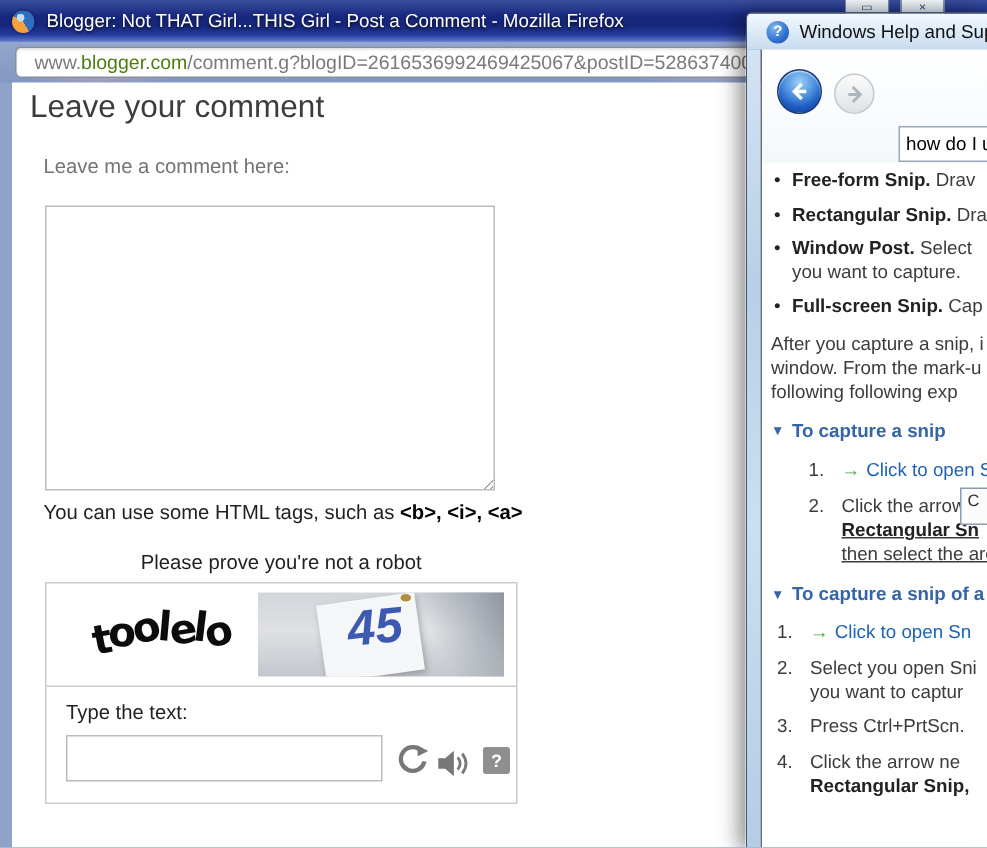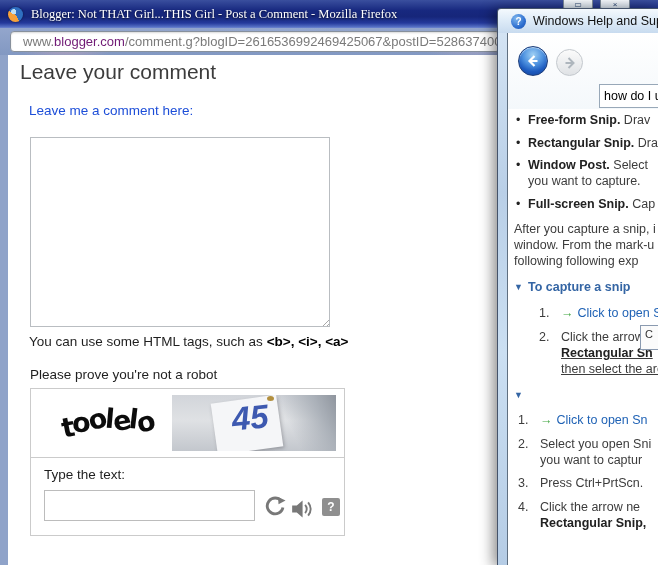--- a/index.html
+++ b/index.html
@@ -15,61 +15,61 @@
     background:linear-gradient(180deg,#3a4f9e 0%,#17287f 38%,#16267a 60%,#24399b 82%,#5570c4 96%,#7288d0 100%);
     display:flex; align-items:center; padding-left:8px; overflow:hidden;
   }
   .firefox-icon {
     width:15px; height:15px; border-radius:50%; flex:0 0 auto;
     background:
       radial-gradient(circle at 38% 32%, #bfe0f4 0 18%, transparent 20%),
       conic-gradient(from 150deg, #f6a13a 0 150deg, #2f6fc0 150deg 360deg);
     box-shadow:0 0 2px rgba(0,0,0,.6);
   }
-  .ff-title { color:#fff; font-size:12.5px; margin-left:8px; white-space:nowrap; text-shadow:0 1px 2px rgba(0,0,0,.7);font-family:Liberation Serif, serif; }
+  .ff-title { color:#fff; font-size:12.5px; margin-left:8px; white-space:nowrap; text-shadow:0 1px 2px rgba(0,0,0,.7); }
   .cap-btn {
     position:absolute; top:0; width:30px; height:10px;
     background:linear-gradient(#f4f7fa,#cfd9e4); border:1px solid #7a8898; border-top:none;
     border-radius:0 0 3px 3px; color:#26406a; font-size:8px; line-height:9px; text-align:center; overflow:hidden;
   }
   .ff-navbar {
     position:absolute; left:0; top:28px; width:658px; height:27px;
     background:
       radial-gradient(70px 20px at 10% 70%, rgba(228,168,178,.55), transparent 70%),
       radial-gradient(90px 22px at 42% 30%, rgba(150,172,214,.6), transparent 70%),
       radial-gradient(80px 20px at 72% 65%, rgba(210,172,188,.5), transparent 70%),
       linear-gradient(180deg,#93a6cc,#8298c2);
   }
   .url-field {
     position:absolute; left:10px; top:3px; width:490px; height:21px;
     background:#fff; border:1px solid #87909c; border-radius:4px;
     display:flex; align-items:center; padding:0 6px; overflow:hidden;
     box-shadow:inset 0 1px 2px rgba(0,0,0,.15);
   }
   .url-text { font-size:13px; white-space:nowrap; margin-left:6px; }
-  .url-gray { color:#7a7a7a; } .url-domain { color:#701a75; }
+  .url-gray { color:#7a7a7a; } .url-domain { color:#4d7c0f; }
   .ff-content {
     position:absolute; left:8px; top:55px; width:650px; bottom:0;
     background:#ffffff; overflow:hidden;
   }
   .page-heading { position:absolute; left:12px; top:5px; font-size:21px; color:#3c3c3c; }
-  .comment-label { position:absolute; left:21px; top:48px; font-size:13.5px; color:#1d4ed8; }
+  .comment-label { position:absolute; left:21px; top:48px; font-size:13.5px; color:#737373; }
   .comment-box {
     position:absolute; left:22px; top:82px; width:300px; height:190px;
     border:1px solid #b9bdc1; resize:none; outline:none; background:#fff;
     font-family:"Liberation Sans",sans-serif;
   }
   .resize-grip {
     position:absolute; left:312px; top:262px; width:9px; height:9px;
     background:repeating-linear-gradient(135deg, transparent 0 2px, #a8a8a8 2px 3px);
     clip-path:polygon(100% 0, 100% 100%, 0 100%);
   }
   .html-note { position:absolute; left:21px; top:279px; font-size:13.5px; color:#1f1f1f; white-space:nowrap; }
   .html-note b { color:#000; }
-  .captcha-prompt { position:absolute; left:22px; top:312px; width:315px; text-align:left; font-size:13.5px; color:#1f1f1f; }
+  .captcha-prompt { position:absolute; left:22px; top:312px; width:315px; text-align:center; font-size:13.5px; color:#1f1f1f; }
   .captcha-box {
     position:absolute; left:22px; top:333px; width:315px; height:148px;
     border:1px solid #cbcbcb; background:#fff;
   }
   .captcha-word {
     position:absolute; left:20px; top:6px; width:112px; height:52px;
     display:flex; align-items:center; justify-content:center;
     font-family:"DejaVu Sans",sans-serif; font-weight:bold; font-size:27px; color:#0c0c0c;
     transform:rotate(-4deg); letter-spacing:-2px;
   }
@@ -286,20 +286,21 @@
         <div class="step-line ind1 mt9"><span class="num">1.</span><span class="green-arrow">→</span><span class="help-link">Click to open Sn</span></div>
 
         <div class="mt8">
           <div class="step-line ind1"><span class="num">2.</span><span>Click the arrow </span></div>
           <div class="step-line ind1c"><b>Rectangular Sn</b></div>
           <div class="step-line ind1c">then select the area</div>
         </div>
 
         <div class="hw-header mt11">
           <span class="collapse-tri">▼</span>
+          <span>To capture a snip of a </span>
         </div>
 
 
         <div class="step-line ind2 mt8"><span class="num">1.</span><span class="green-arrow">→</span><span class="help-link">Click to open Sn</span></div>
 
         <div class="mt8">
           <div class="step-line ind2"><span class="num">2.</span><span>Select you open Sni</span></div>
           <div class="step-line ind2c">you want to captur</div>
         </div>
 

